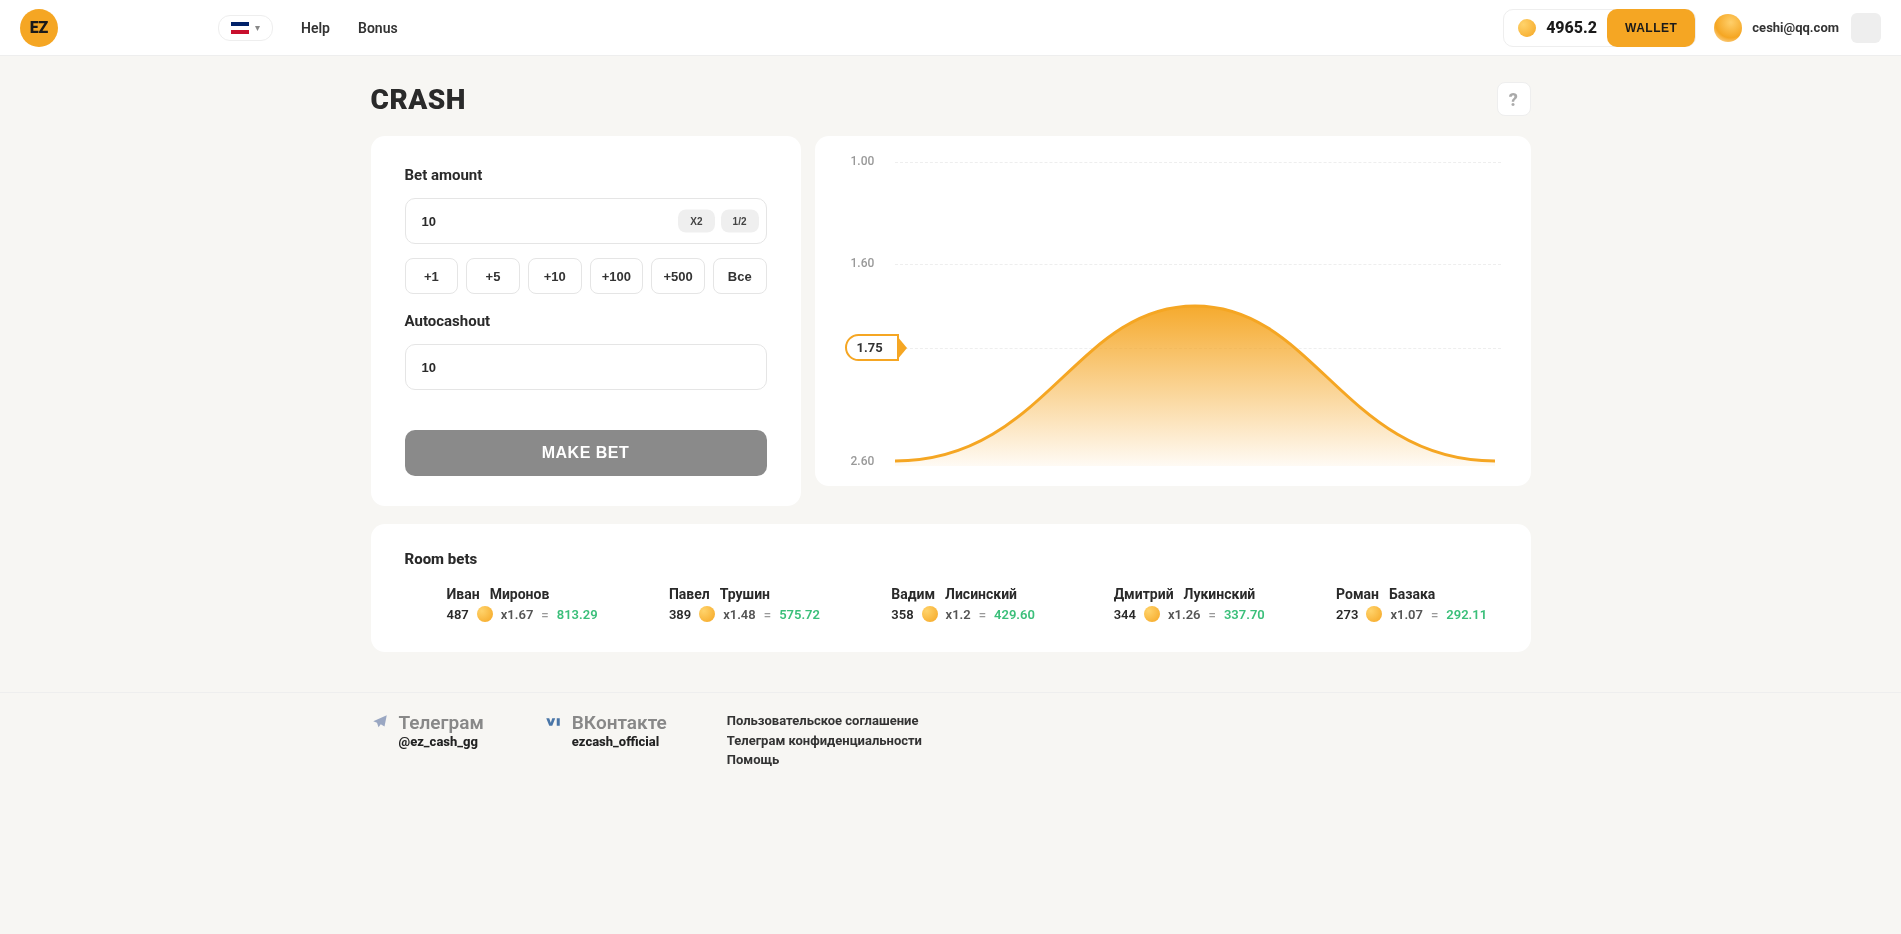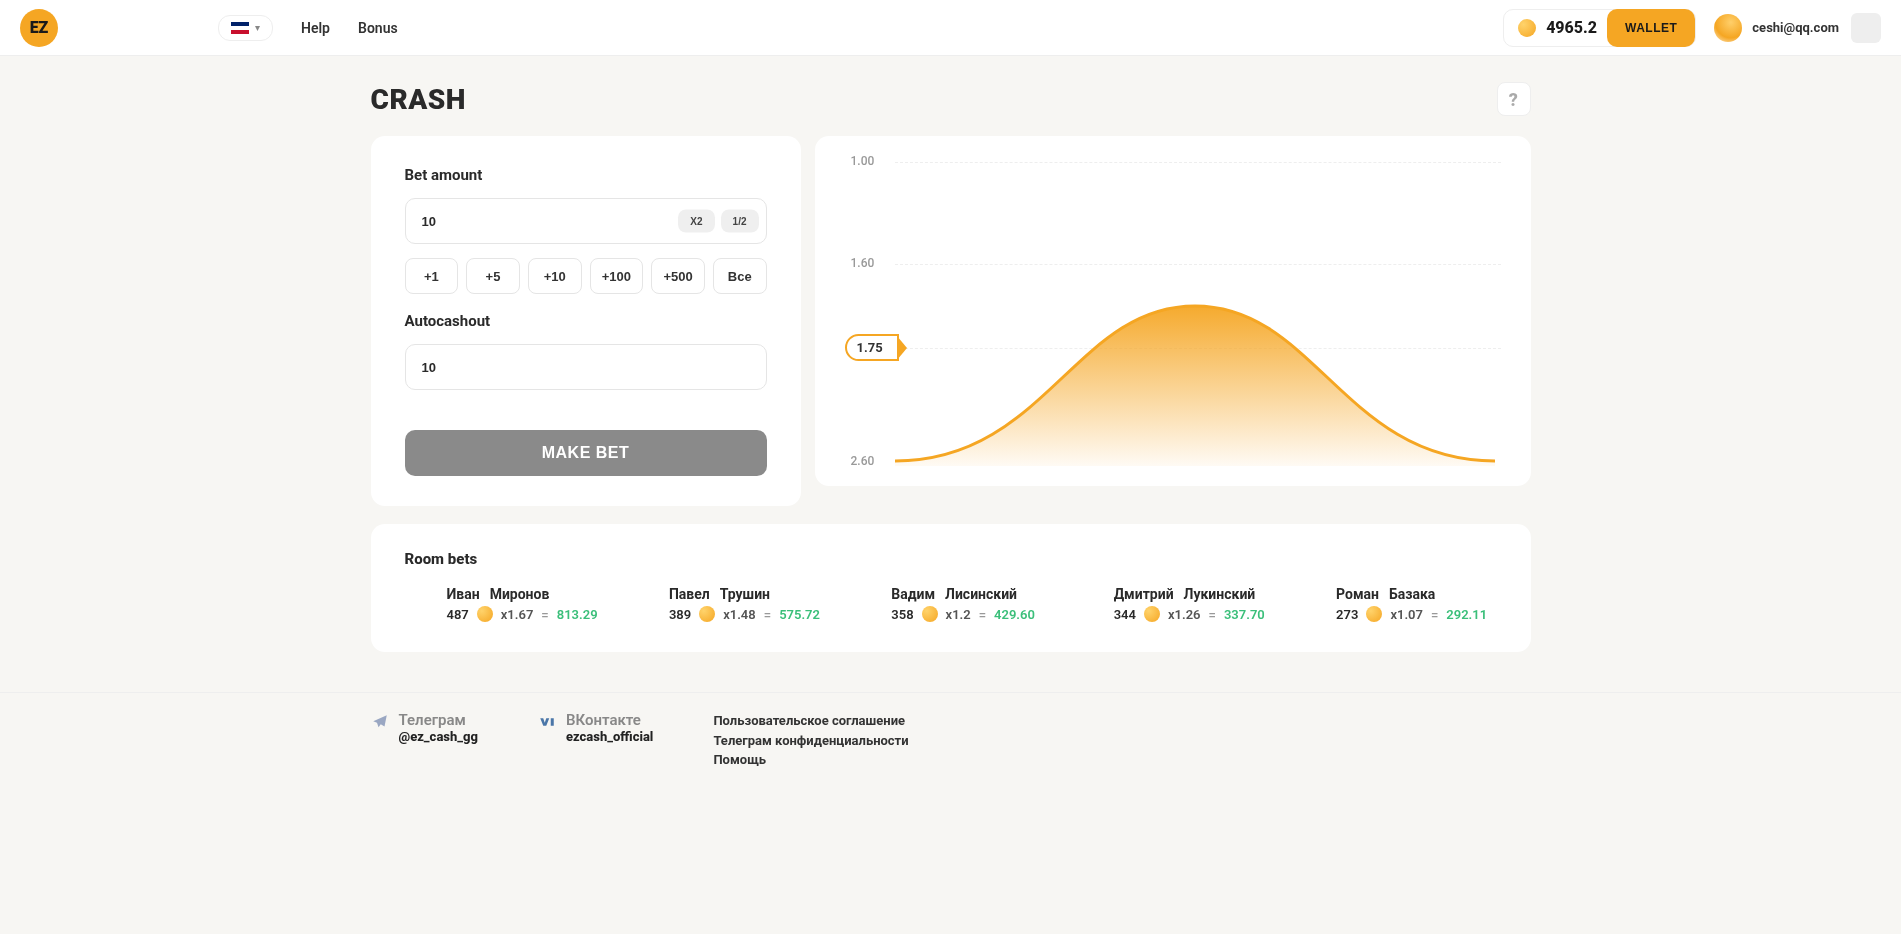--- a/index.html
+++ b/index.html
@@ -114,21 +114,21 @@
 .bet-line .amt { color: #2a2a2a; }
 .bet-line .mult { color: #555; }
 .bet-line .eq { color: #999; }
 .bet-line .win { color: #3bbf7a; }
 
 .footer { border-top: 1px solid #eee; background: #f7f6f3; padding: 18px 0 28px; }
 .footer-in { max-width: 1160px; margin: 0 auto; display: flex; gap: 60px; }
 .fcol { display: flex; gap: 10px; align-items: flex-start; }
 .ficon { width: 18px; height: 18px; display: inline-flex; align-items: center; justify-content: center; margin-top: 2px; }
 .ficon svg { width: 18px; height: 18px; }
-.flabel { font-size: 15px; color: #888; font-weight: 600; }
+.flabel { font-size: 19px; color: #888; font-weight: 600; }
 .fval { font-size: 13px; font-weight: 800; color: #222; }
 .flinks { font-size: 13px; color: #333; font-weight: 700; line-height: 1.5; }
 .flinks div { cursor: pointer; }
 </style>
 </head>
 <body>
 
 <div class="header">
   <div class="logo">EZ</div>
   <div class="lang-pill">

